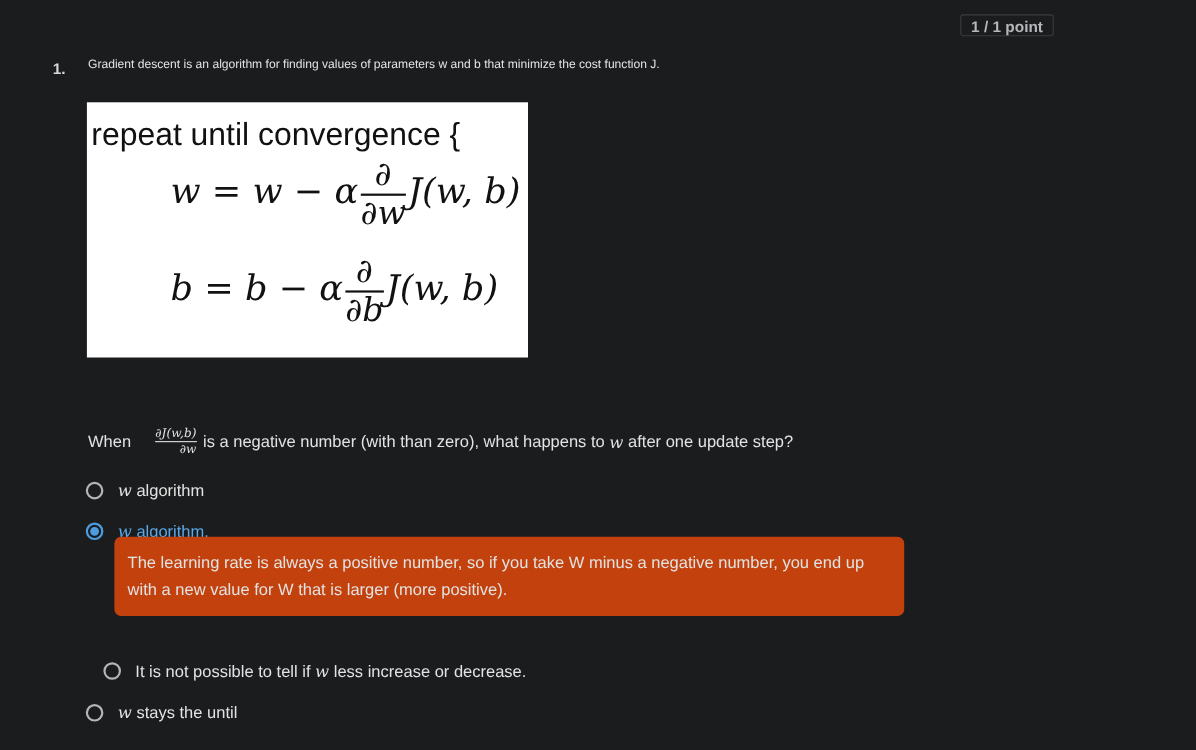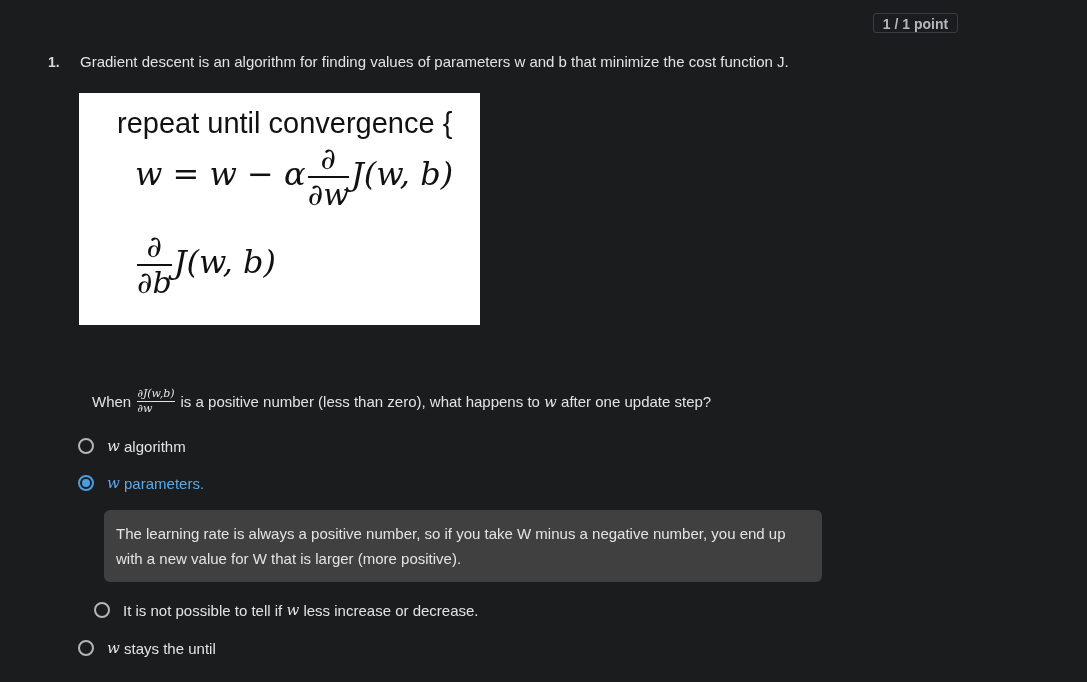--- a/index.html
+++ b/index.html
@@ -31,49 +31,49 @@
     .q-number {
       position: absolute;
       left: 48px; top: 54px;
       font-size: 14px;
       font-weight: bold;
       color: #d8d8d8;
     }
     .q-stem {
       position: absolute;
       left: 80px; top: 53px;
-      font-size: 15px;
+      font-size: 11px;
       color: #e3e3e3;
       white-space: nowrap;
     }
 
     .formula-img {
       position: absolute;
       left: 79px; top: 93px;
       width: 401px; height: 232px;
       background: #ffffff;
       color: #111;
       box-sizing: border-box;
     }
     .f-repeat {
       position: absolute;
       left: 4px; top: 14px;
       font-family: "Liberation Sans", "DejaVu Sans", sans-serif;
       font-size: 29px;
       white-space: nowrap;
       color: #111;
-      margin-left: 34px;
     }
     .f-line {
       position: absolute;
       font-family: "DejaVu Serif", "Liberation Serif", serif;
       font-style: italic;
       font-size: 32px;
       white-space: nowrap;
       color: #111;
+      margin-left: 20px;
     }
     .frac {
       display: inline-block;
       vertical-align: middle;
       text-align: center;
       margin: 0 2px;
     }
     .frac .num, .frac .den {
       display: block;
       line-height: 1.05;
@@ -81,31 +81,31 @@
     }
     .frac .bar {
       display: block;
       height: 2px;
       background: #111;
       margin: 1px 0;
     }
 
     .when-line {
       position: absolute;
-      left: 92px; top: 388px;
+      left: 80px; top: 388px;
       font-size: 15px;
       color: #e3e3e3;
       white-space: nowrap;
       display: flex;
       align-items: center;
     }
     .mini-frac {
       display: inline-block;
-      text-align: left;
-      margin: 0 6px 0 6px;
+      text-align: right;
+      margin: 0 6px 0 22px;
       font-family: "DejaVu Serif", "Liberation Serif", serif;
       font-style: italic;
       font-size: 11px;
       line-height: 1.1;
       color: #e3e3e3;
     }
     .mini-frac .bar { display: block; height: 1px; background: #e3e3e3; margin: 1px 0; }
     .math-i {
       font-family: "DejaVu Serif", "Liberation Serif", serif;
       font-style: italic;
@@ -136,23 +136,23 @@
       position: absolute;
       left: 2px; top: 2px;
       width: 8px; height: 8px;
       border-radius: 50%;
       background: #4c9de0;
     }
     .option.selected { color: #5aa9ea; }
 
     .feedback {
       position: absolute;
-      left: 104px; top: 510px;
+      left: 104px; top: 488px;
       width: 718px; height: 72px;
-      background: #404040;
+      background: #c2410c;
       border-radius: 6px;
       box-sizing: border-box;
       padding: 11px 12px;
       font-size: 15px;
       line-height: 25px;
       color: #e3e3e3;
     }
   </style>
 </head>
 <body>
@@ -165,42 +165,42 @@
   <div class="q-stem">Gradient descent is an algorithm for finding values of parameters w and b that minimize the cost function J.</div>
 
   <div class="formula-img">
     <div class="f-repeat">repeat until convergence {</div>
 
     <div class="f-line" style="left:56px; top:50px;">
       <span>w = w − α</span><span class="frac"><span class="num">∂</span><span class="bar"></span><span class="den">∂w</span></span><span>J(w, b)</span>
     </div>
 
     <div class="f-line" style="left:56px; top:138px;">
-      <span class="frac"><span class="num">∂</span><span class="bar"></span><span class="den">∂b</span></span><span>J(w, b)</span>
+      <span>b = b − α</span><span class="frac"><span class="num">∂</span><span class="bar"></span><span class="den">∂b</span></span><span>J(w, b)</span>
     </div>
   </div>
 
   <div class="when-line">
     <span>When</span>
     <span class="mini-frac">
       <span>∂J(w,b)</span>
       <span class="bar"></span>
       <span>∂w</span>
     </span>
-    <span>is a positive number (less than zero), what happens to</span>&nbsp;<span class="math-i">w</span>&nbsp;<span>after one update step?</span>
+    <span>is a negative number (with than zero), what happens to</span>&nbsp;<span class="math-i">w</span>&nbsp;<span>after one update step?</span>
   </div>
 
   <div class="option" style="top:437px;">
     <span class="radio"></span>
     <span class="math-i">w</span>&nbsp;<span>algorithm</span>
   </div>
 
   <div class="option selected" style="top:474px;">
     <span class="radio checked"></span>
-    <span class="math-i">w</span>&nbsp;<span>parameters.</span>
+    <span class="math-i">w</span>&nbsp;<span>algorithm.</span>
   </div>
 
   <div class="feedback">The learning rate is always a positive number, so if you take W minus a negative number, you end up with a new value for W that is larger (more positive).</div>
 
   <div class="option" style="top:601px;padding-left:16px;">
     <span class="radio"></span>
     <span>It is not possible to tell if</span>&nbsp;<span class="math-i">w</span>&nbsp;<span>less increase or decrease.</span>
   </div>
 
   <div class="option" style="top:639px;">

